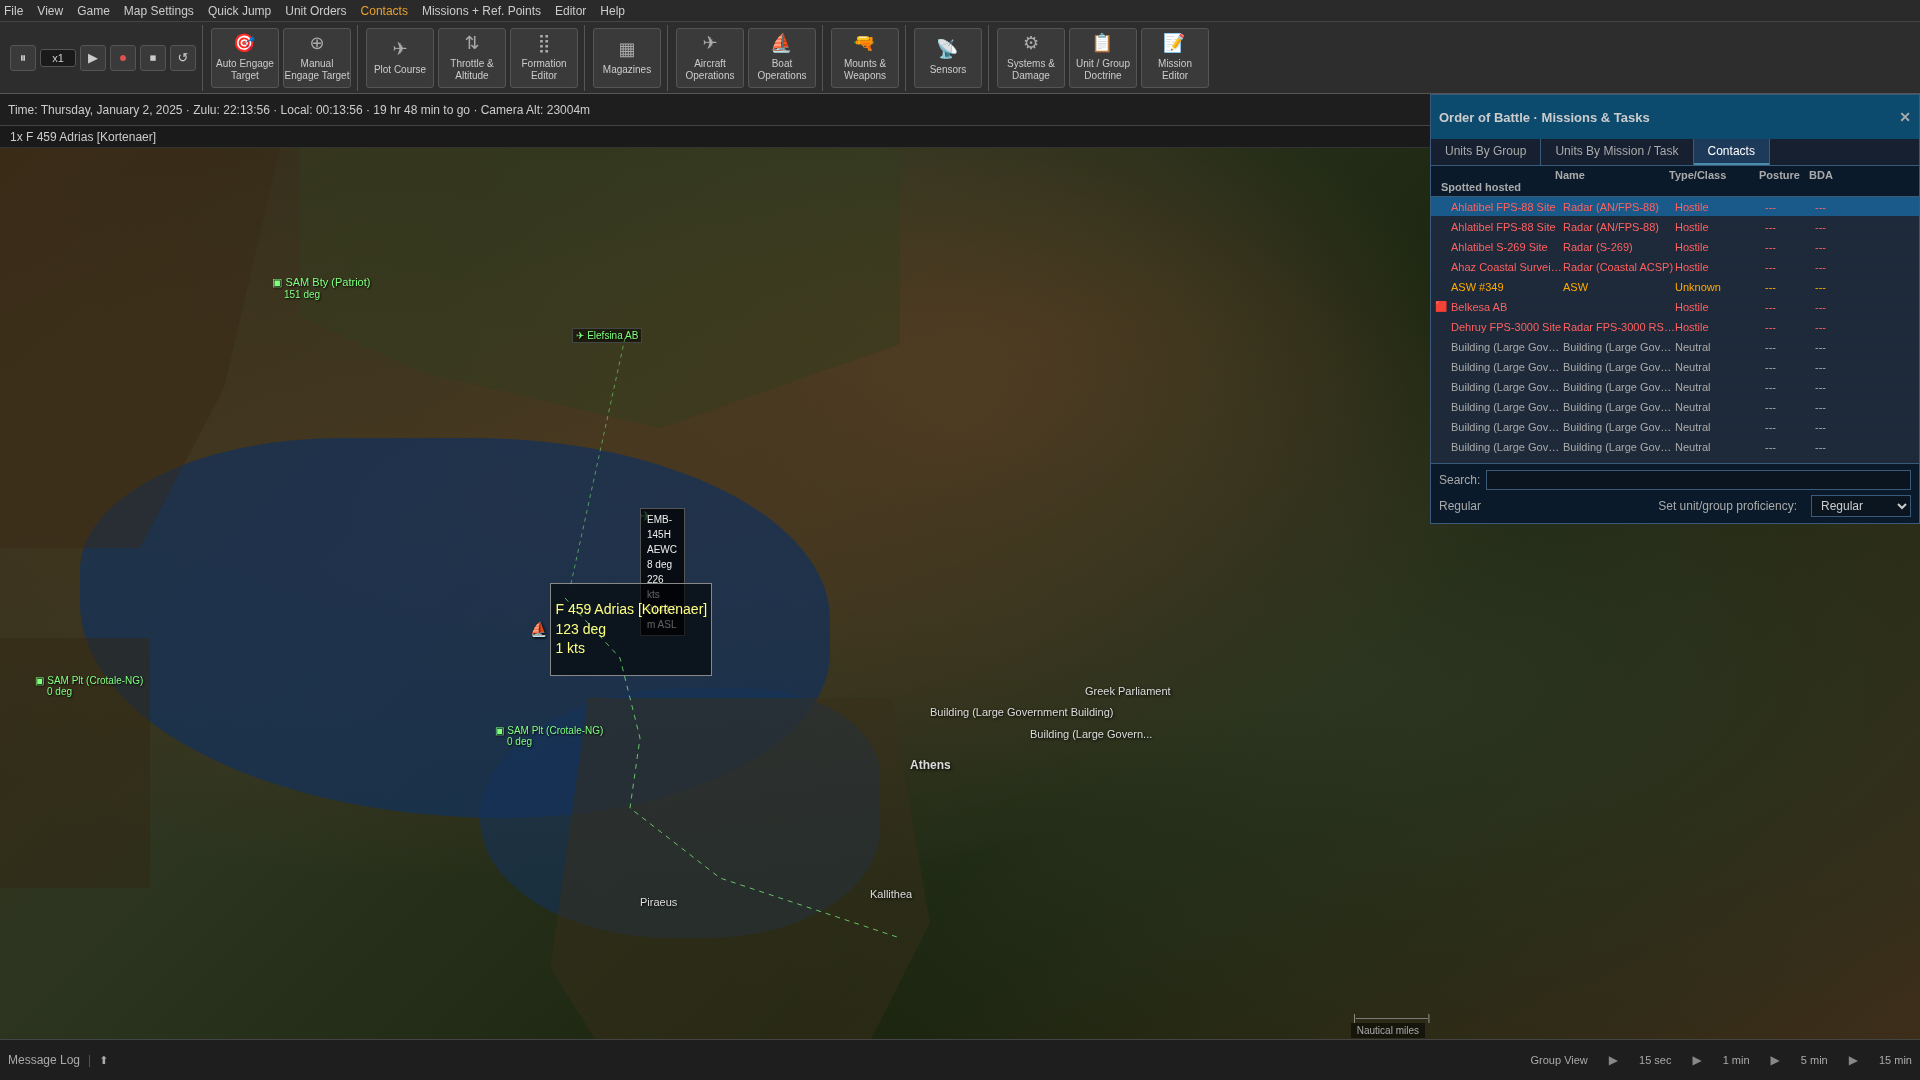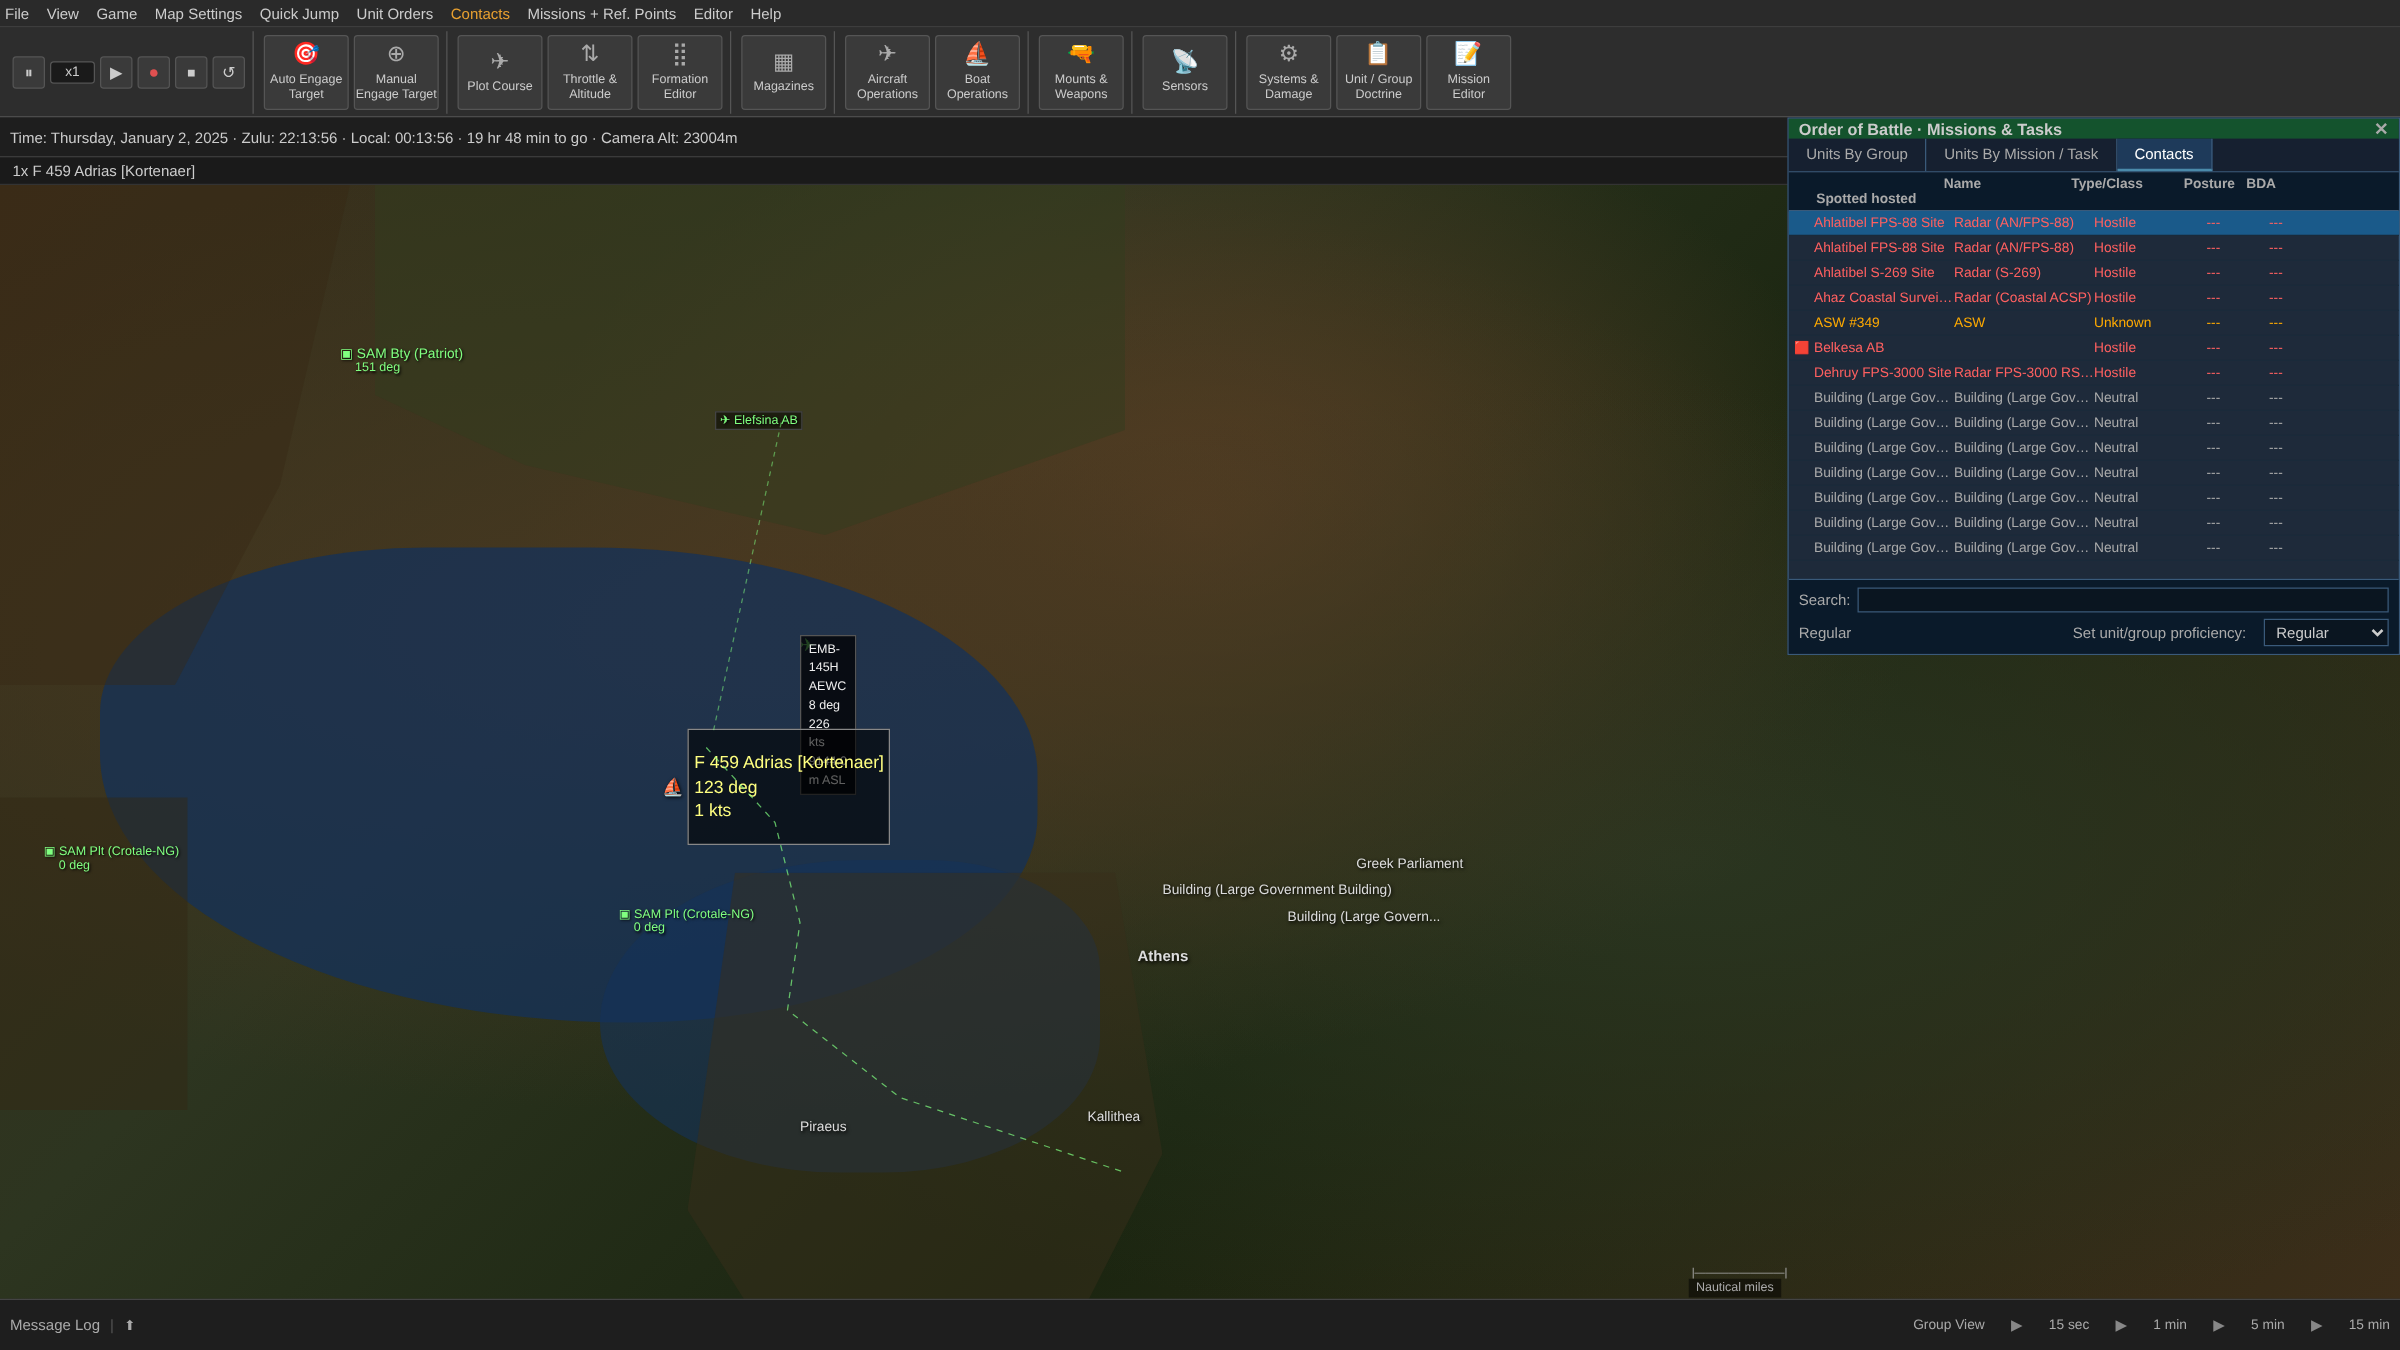--- a/index.html
+++ b/index.html
@@ -159,22 +159,22 @@
       top: 94px;
       width: 490px;
       height: 430px;
       background: #1e2a3a;
       border: 1px solid #3a5a7a;
       display: flex;
       flex-direction: column;
     }
 
     #oob-header {
-      background: #14532d;
-      height: 16px;
+      background: #0c4a6e;
+      height: 44px;
       display: flex;
       align-items: center;
       justify-content: space-between;
       padding: 0 8px;
       font-size: 13px;
       font-weight: bold;
       color: #ccc;
     }
 
     #oob-header .close-btn {
@@ -198,21 +198,21 @@
     .oob-tab.active {
       background: #1e3a5a;
       color: #fff;
       border-bottom: 2px solid #4a8aaa;
     }
 
     #oob-table-header {
       display: grid;
       grid-template-columns: 1fr 1fr 90px 50px 100px;
       background: #0a1a2a;
-      padding: 3px 22px;
+      padding: 3px 10px;
       font-size: 11px;
       font-weight: bold;
       color: #aaa;
       border-bottom: 1px solid #3a5a7a;
     }
 
     #oob-table-body {
       flex: 1;
       overflow-y: auto;
       overflow-x: hidden;

